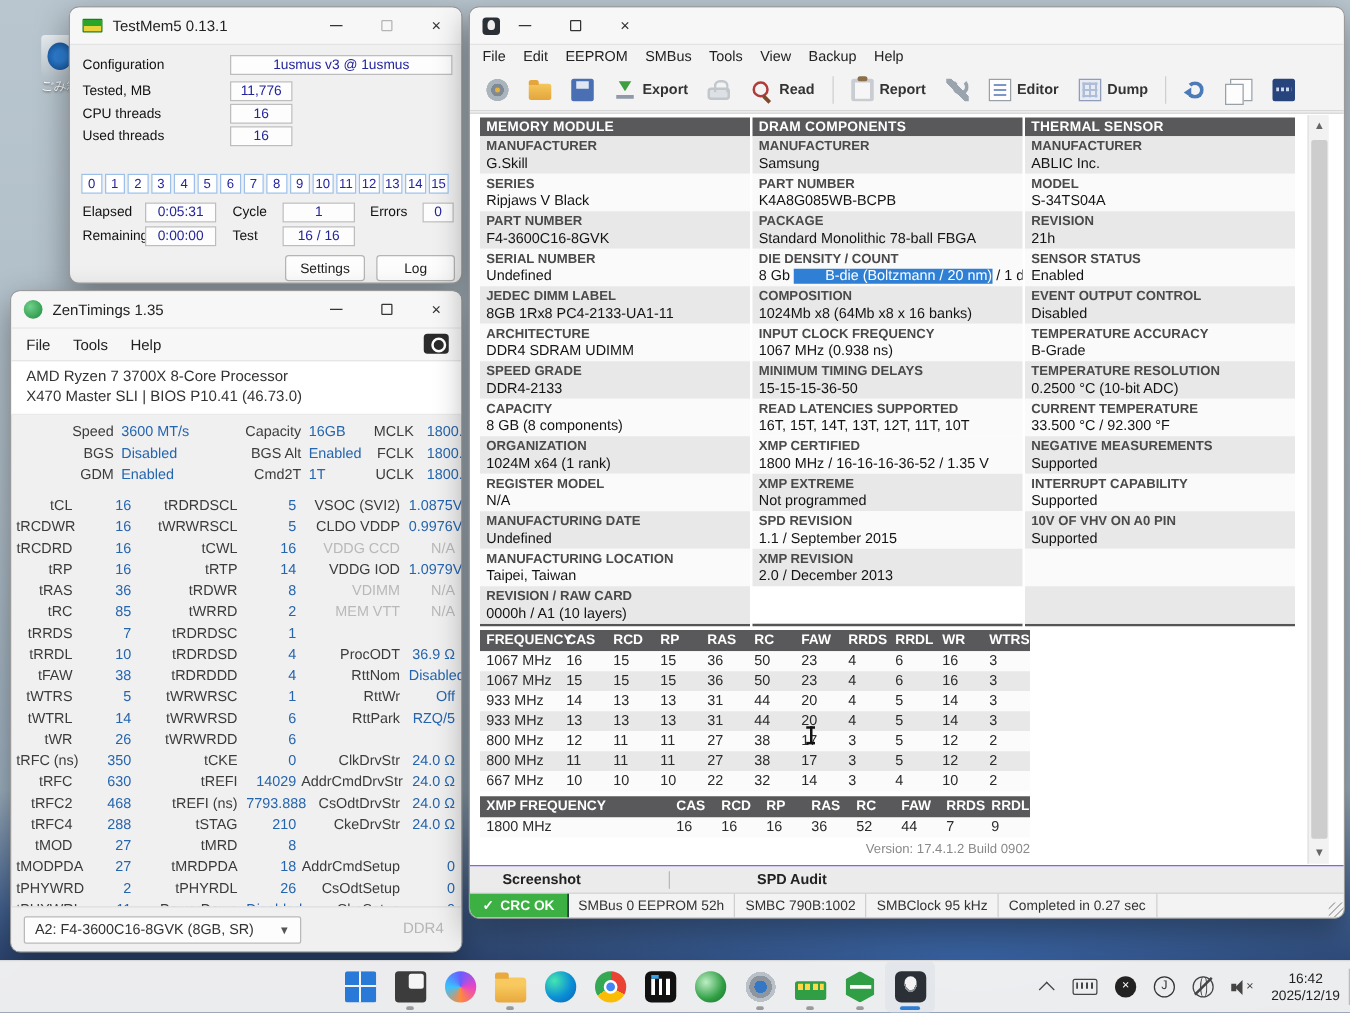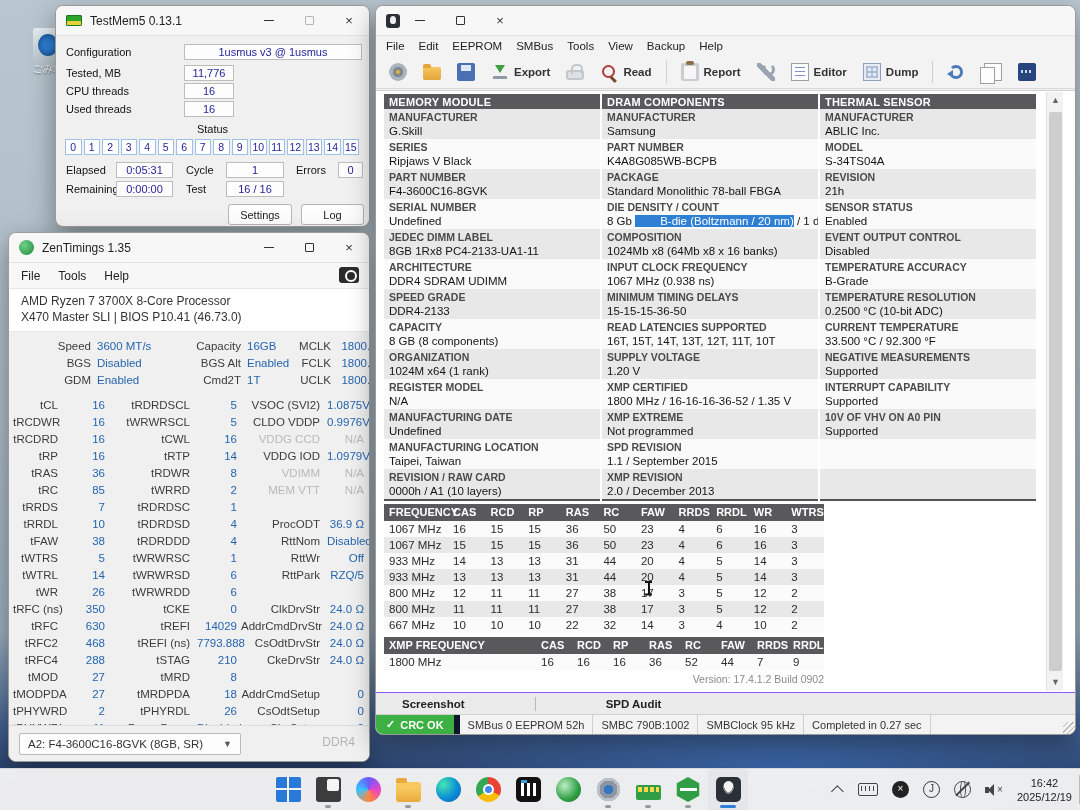--- a/index.html
+++ b/index.html
@@ -116,21 +116,21 @@
   #tp-scroll { position:absolute; right:12px; top:1px; bottom:1px; width:17px; background:#f2f2f2; border-left:1px solid #e0e0e0; }
   .sc-arr { position:absolute; left:0; width:17px; height:17px; color:#666; font-size:9px; text-align:center; line-height:17px; }
   .sc-thumb { position:absolute; left:2px; top:20px; bottom:20px; width:13px; background:#cdcdcd; border-radius:2px; }
   #tp-tabs { position:absolute; left:0; right:0; bottom:20px; height:22px; background:#ebebeb; border-top:1px solid #8b5cf6;
              display:flex; align-items:center; font-size:11.5px; font-weight:bold; color:#222;gap:44px; }
   .tp-tab { padding:0 26px; }
   .tab-sep { width:1px; height:14px; background:#b9b9b9; }
   #tp-status { position:absolute; left:0; right:0; bottom:0; height:20px; background:#f3f3f3; border-top:1px solid #cfcfcf;
                display:flex; align-items:stretch; font-size:11px; color:#333; }
   .st-seg { border-right:1px solid #cfcfcf; display:flex; align-items:center; padding:0 8px; white-space:nowrap; }
-  .st-badge { background:#3cb043; color:#fff; font-weight:bold; padding:0 10px; border-right:6px solid #0f172a; display:flex; align-items:center; gap:5px;}
+  .st-badge { background:#3cb043; color:#fff; font-weight:bold; padding:0 10px; border-right:1px solid #0f172a; display:flex; align-items:center; gap:5px;}
   .st-badge::before { content:"✓"; font-size:11px; }
   .grip { margin-left:auto; width:12px; align-self:flex-end; height:12px;
           background:repeating-linear-gradient(135deg,transparent 0 3px,#b5b5b5 3px 4px); }
   
   #cursor { position:absolute; left:645px; top:581px; width:7px; height:14px; z-index:50; }
   #cursor::before{content:"";position:absolute;left:3px;top:0;bottom:0;width:1.5px;background:#111;}
   #cursor::after{content:"";position:absolute;left:0;right:0;top:0;height:1.5px;background:#111;box-shadow:0 12.5px 0 #111;}
   
   .desk-ico { position:absolute; width:60px; text-align:center; color:#fff; font-size:10px; text-shadow:0 1px 2px rgba(0,0,0,.6); }
   .bin { width:30px; height:34px; margin:0 auto; background:linear-gradient(180deg,#e8eef2,#b9c4cc); border-radius:3px 3px 5px 5px; position:relative; }
@@ -211,21 +211,20 @@
     </span>
   </div>
   <div class="tm5-row" style="top:40px;">Configuration</div>
   <div class="tm5-field" style="left:128px;top:38px;width:178px;">1usmus v3 @ 1usmus</div>
   <div class="tm5-row" style="top:61px;">Tested, MB</div>
   <div class="tm5-field" style="left:128px;top:59px;width:50px;">11,776</div>
   <div class="tm5-row" style="top:79px;">CPU threads</div>
   <div class="tm5-field" style="left:128px;top:77px;width:50px;">16</div>
   <div class="tm5-row" style="top:97px;">Used threads</div>
   <div class="tm5-field" style="left:128px;top:95px;width:50px;">16</div>
-  <div style="position:absolute;left:0;right:0;top:117px;text-align:center;font-size:11px;color:#111;">Status</div>
   <div id="tm5-boxes">
       <div class="tm5-box">0</div>
       <div class="tm5-box">1</div>
       <div class="tm5-box">2</div>
       <div class="tm5-box">3</div>
       <div class="tm5-box">4</div>
       <div class="tm5-box">5</div>
       <div class="tm5-box">6</div>
       <div class="tm5-box">7</div>
       <div class="tm5-box">8</div>
@@ -583,24 +582,20 @@
             <div class="tp-fv">1067 MHz (0.938 ns)</div>
           </div>
           <div class="tp-field alt">
             <div class="tp-fl">MINIMUM TIMING DELAYS</div>
             <div class="tp-fv">15-15-15-36-50</div>
           </div>
           <div class="tp-field">
             <div class="tp-fl">READ LATENCIES SUPPORTED</div>
             <div class="tp-fv">16T, 15T, 14T, 13T, 12T, 11T, 10T</div>
           </div>
-          <div class="tp-field alt">
-            <div class="tp-fl">SUPPLY VOLTAGE</div>
-            <div class="tp-fv">1.20 V</div>
-          </div>
           <div class="tp-field">
             <div class="tp-fl">XMP CERTIFIED</div>
             <div class="tp-fv">1800 MHz / 16-16-16-36-52 / 1.35 V</div>
           </div>
           <div class="tp-field alt">
             <div class="tp-fl">XMP EXTREME</div>
             <div class="tp-fv">Not programmed</div>
           </div>
           <div class="tp-field">
             <div class="tp-fl">SPD REVISION</div>

